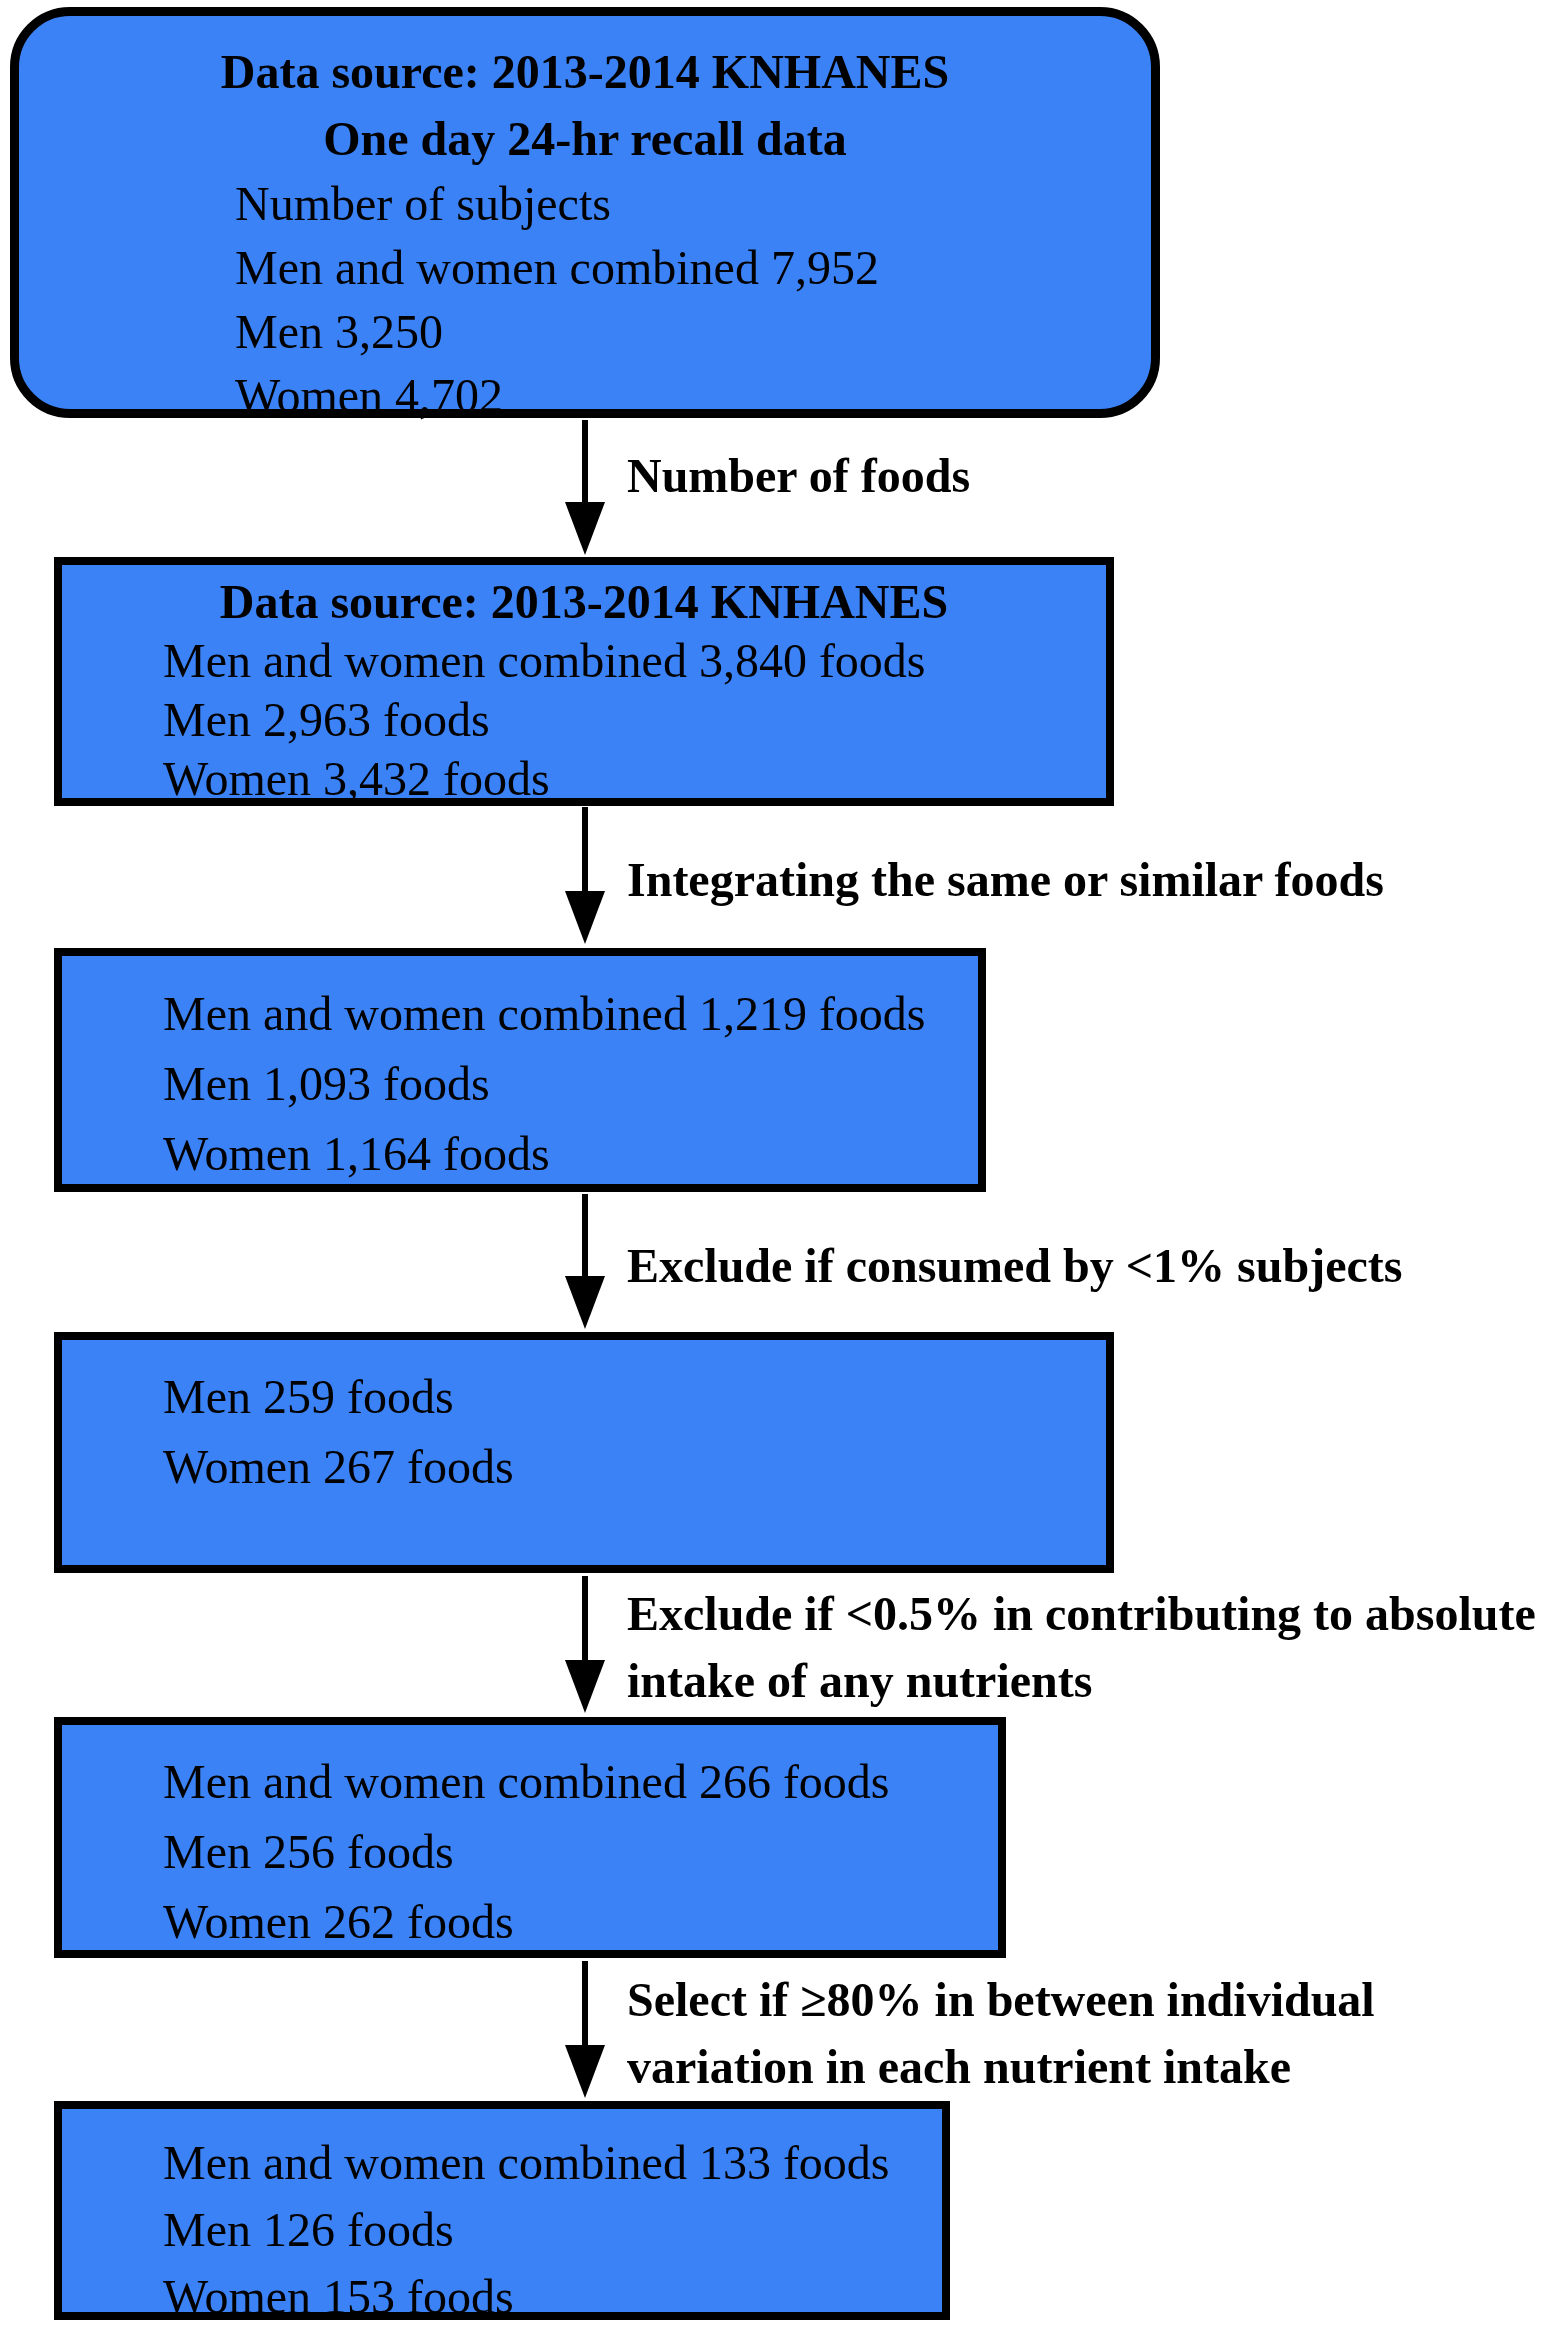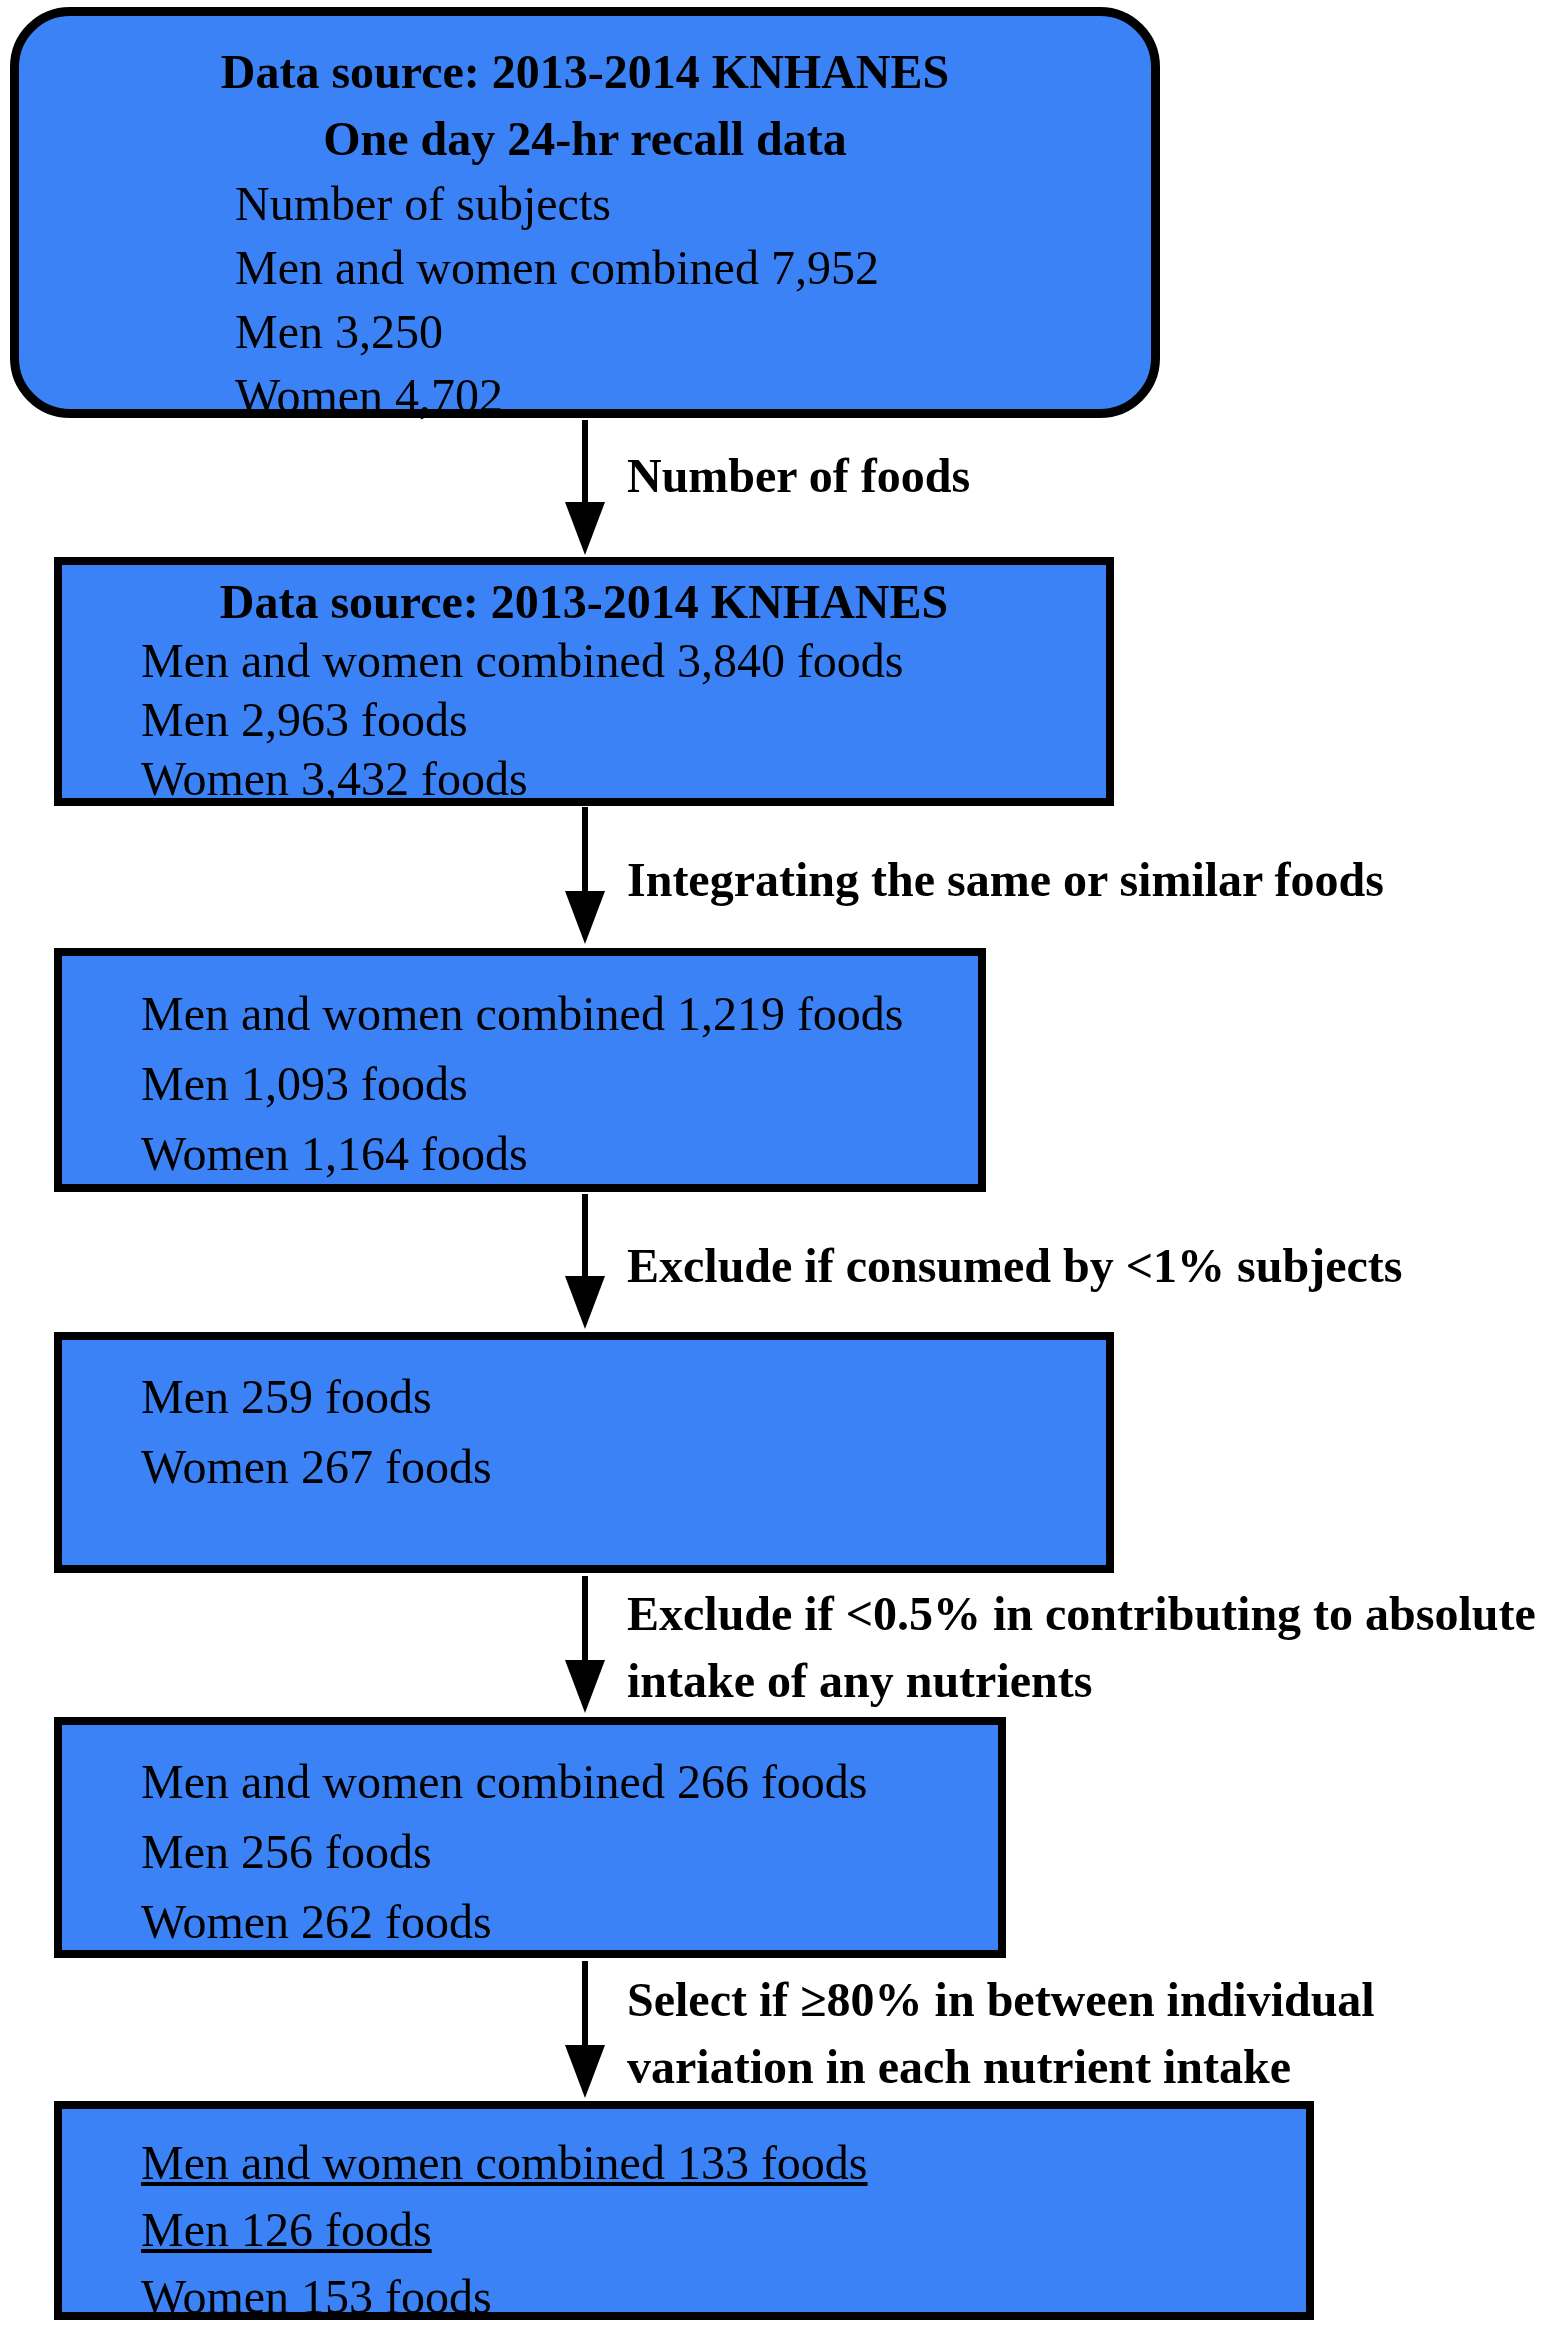--- a/index.html
+++ b/index.html
@@ -17,21 +17,21 @@
     box-sizing: border-box;
     border: 8.4px solid #000000;
     background: #3b82f6;
   }
   .box.rounded { border-radius: 60px; border-width: 9.2px; }
   .line {
     font-size: 48px;
     white-space: nowrap;
   }
   .title { font-weight: bold; text-align: center; }
-  .item { padding-left: 79px; }
+  .item { padding-left: 101px; }
   .box.rounded .item { padding-left: 216px; }
   .arrow {
     position: absolute;
     width: 42px;
     display: flex;
     flex-direction: column;
     align-items: center;
   }
   .arrow .shaft { width: 5.9px; flex: 1 1 auto; background: #000000; }
   .arrow .head {
@@ -121,20 +121,20 @@
 
   <div class="arrow" style="left:564px; top:1961px; height:137px;">
     <div class="shaft"></div>
     <div class="head"></div>
   </div>
   <div class="arrow-label" style="left:627px; top:1966px;">
     <div>Select if ≥80% in between individual</div>
     <div>variation in each nutrient intake</div>
   </div>
 
-  <div class="box" style="left:54px; top:2101px; width:1260px; height:219px; padding-top:20px;text-decoration:underline;">
+  <div class="box" style="left:54px; top:2101px; width:896px; height:219px; padding-top:20px;">
     <div class="line item" style="line-height:67px;">Men and women combined 133 foods</div>
     <div class="line item" style="line-height:67px;">Men 126 foods</div>
     <div class="line item" style="line-height:67px;">Women 153 foods</div>
   </div>
 
 </div>
 
 
 </body></html>

